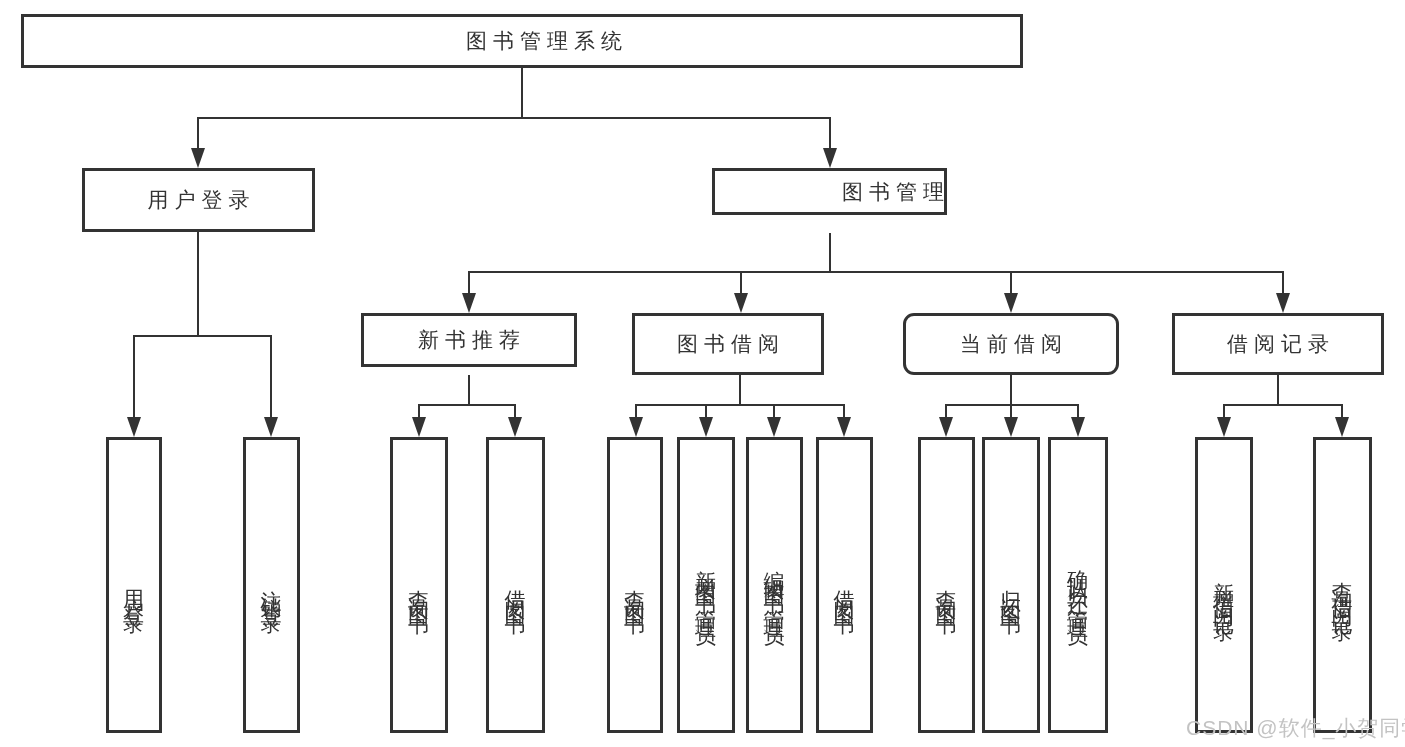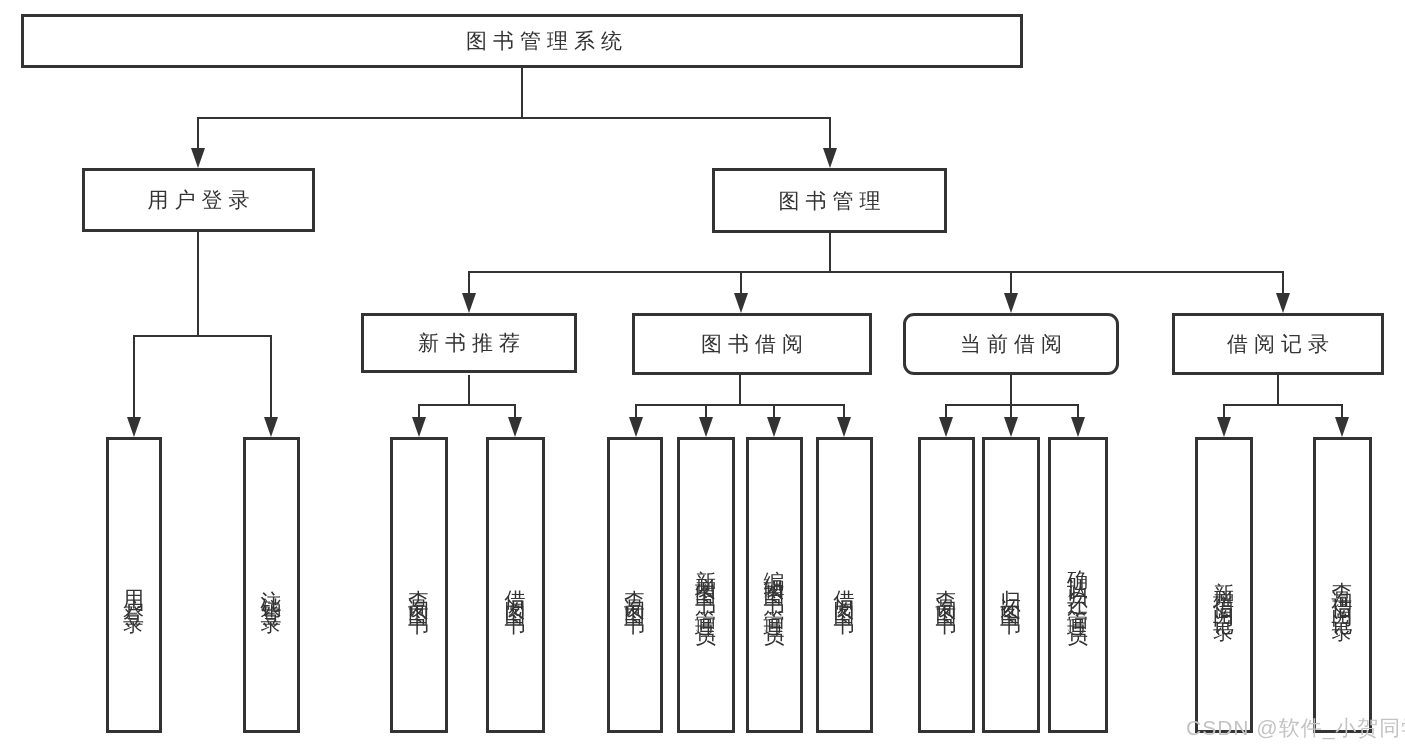--- a/index.html
+++ b/index.html
@@ -76,21 +76,21 @@
   <div class="line" style="left:521px; top:68px; width:2px; height:50px;"></div>
   <div class="line" style="left:197px; top:117px; width:634px; height:2px;"></div>
   <div class="line" style="left:197px; top:117px; width:2px; height:32px;"></div>
   <div class="arrow" style="left:191px; top:148px;"></div>
   <div class="line" style="left:829px; top:117px; width:2px; height:32px;"></div>
   <div class="arrow" style="left:823px; top:148px;"></div>
 
   <div class="box" style="left:82px; top:168px; width:233px; height:64px;">
     <span class="hlabel">用户登录</span>
   </div>
-  <div class="box" style="left:712px; top:168px; width:235px; height:65px;">
+  <div class="box" style="left:712px; top:168px; width:235px; height:47px;justify-content:flex-end;">
     <span class="hlabel">图书管理</span>
   </div>
 
   <div class="line" style="left:197px; top:232px; width:2px; height:105px;"></div>
   <div class="line" style="left:133px; top:335px; width:139px; height:2px;"></div>
   <div class="line" style="left:133px; top:335px; width:2px; height:83px;"></div>
   <div class="arrow" style="left:127px; top:417px;"></div>
   <div class="line" style="left:270px; top:335px; width:2px; height:83px;"></div>
   <div class="arrow" style="left:264px; top:417px;"></div>
 
@@ -98,24 +98,24 @@
   <div class="line" style="left:468px; top:271px; width:816px; height:2px;"></div>
   <div class="line" style="left:468px; top:271px; width:2px; height:23px;"></div>
   <div class="arrow" style="left:462px; top:293px;"></div>
   <div class="line" style="left:740px; top:271px; width:2px; height:23px;"></div>
   <div class="arrow" style="left:734px; top:293px;"></div>
   <div class="line" style="left:1010px; top:271px; width:2px; height:23px;"></div>
   <div class="arrow" style="left:1004px; top:293px;"></div>
   <div class="line" style="left:1282px; top:271px; width:2px; height:23px;"></div>
   <div class="arrow" style="left:1276px; top:293px;"></div>
 
-  <div class="box" style="left:361px; top:313px; width:216px; height:60px;">
+  <div class="box" style="left:361px; top:313px; width:216px; height:54px;">
     <span class="hlabel">新书推荐</span>
   </div>
-  <div class="box" style="left:632px; top:313px; width:240px; height:62px;">
+  <div class="box" style="left:632px; top:313px; width:192px; height:62px;">
     <span class="hlabel">图书借阅</span>
   </div>
   <div class="box" style="left:903px; top:313px; width:216px; height:62px;border-radius:11px;">
     <span class="hlabel">当前借阅</span>
   </div>
   <div class="box" style="left:1172px; top:313px; width:212px; height:62px;">
     <span class="hlabel">借阅记录</span>
   </div>
 
   <div class="line" style="left:468px; top:375px; width:2px; height:31px;"></div>

